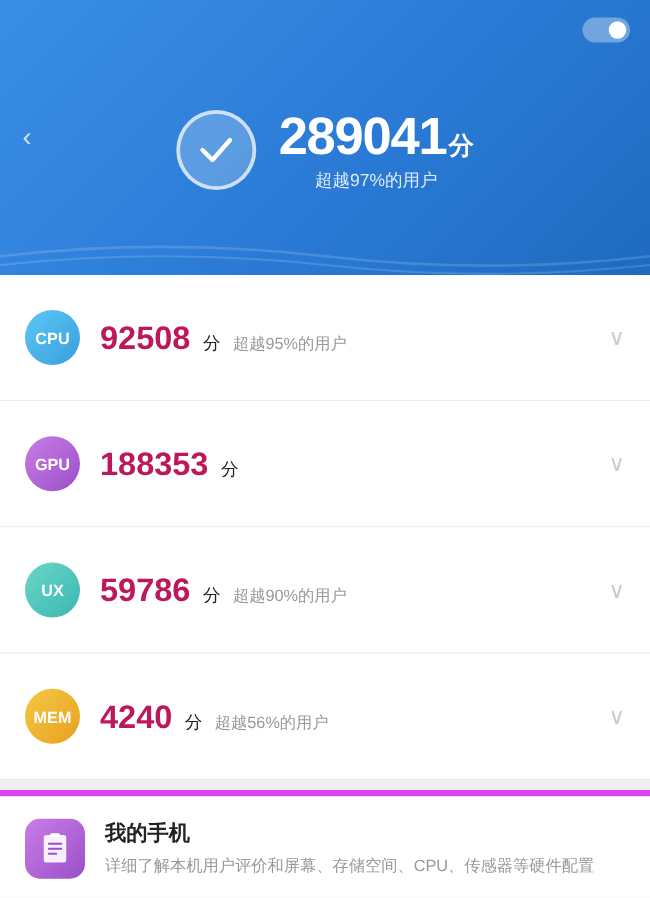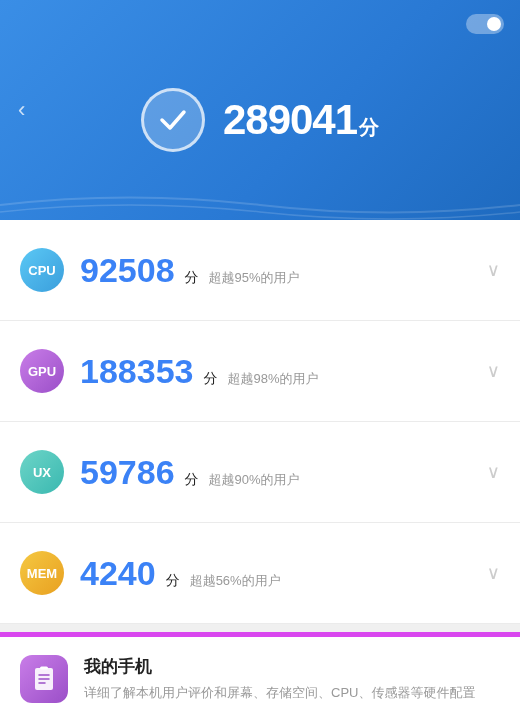--- a/index.html
+++ b/index.html
@@ -129,23 +129,23 @@
     .badge-ux  { background: linear-gradient(135deg, #6dd5c8, #3ab8b0); }
     .badge-mem { background: linear-gradient(135deg, #f5c842, #e8a020); }
 
     .item-score-block {
       flex: 1;
       display: flex;
       align-items: baseline;
       gap: 10px;
     }
     .item-score {
-      font-size: 34px;
+      font-size: 26px;
       font-weight: 600;
-      color: #3b82f6;
+      color: #be185d;
     }
     .item-score-unit {
       font-size: 14px;
       font-weight: 400;
       color: #222;
     }
     .item-percentile {
       font-size: 13px;
       color: #999;
     }
@@ -226,20 +226,21 @@
     <div class="check-circle">
       <svg viewBox="0 0 34 34" fill="none">
         <polyline points="6,17 14,25 28,9" stroke="white" stroke-width="3.5" stroke-linecap="round" stroke-linejoin="round"></polyline>
       </svg>
     </div>
     <div class="score-text-block">
       <div style="display:flex; align-items:baseline; gap:2px;">
         <span class="score-main">289041</span>
         <span class="score-suffix">分</span>
       </div>
+      <div class="score-sub">超越97%的用户</div>
     </div>
   </div>
 </div>
 
 <div class="items-list">
 
   <div class="score-item">
     <div class="badge badge-cpu">CPU</div>
     <div class="item-score-block">
       <span class="item-score">92508</span>
@@ -247,21 +248,20 @@
       <span class="item-percentile">超越95%的用户</span>
     </div>
     <span class="chevron">∨</span>
   </div>
 
   <div class="score-item">
     <div class="badge badge-gpu">GPU</div>
     <div class="item-score-block">
       <span class="item-score">188353</span>
       <span class="item-score-unit">分</span>
-      <span class="item-percentile">超越98%的用户</span>
     </div>
     <span class="chevron">∨</span>
   </div>
 
   <div class="score-item">
     <div class="badge badge-ux">UX</div>
     <div class="item-score-block">
       <span class="item-score">59786</span>
       <span class="item-score-unit">分</span>
       <span class="item-percentile">超越90%的用户</span>

